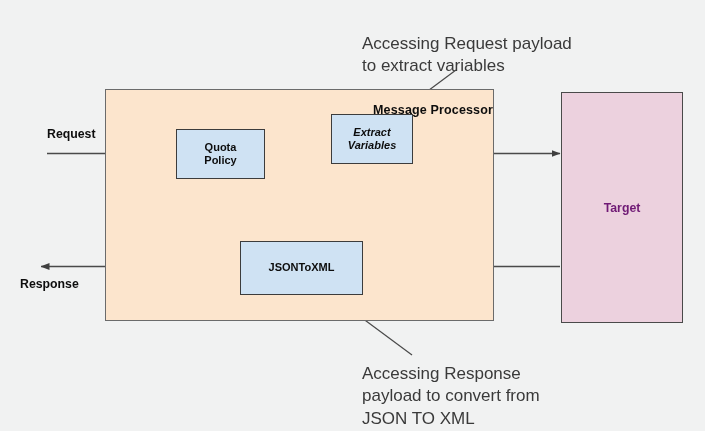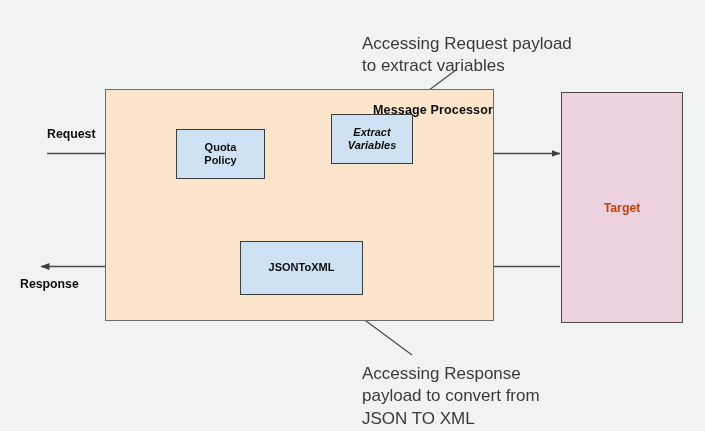--- a/index.html
+++ b/index.html
@@ -88,21 +88,21 @@
   
   #target {
     left: 561px;
     top: 92px;
     width: 122px;
     height: 231px;
     background: #ecd1de;
     border: 1.4px solid #4a4a4a;
     font-size: 12.3px;
     font-weight: bold;
-    color: #c2410c;
+    color: #701a75;
   }
 
   
   .edge-label {
     position: absolute;
     font-size: 12.3px;
     font-weight: bold;
     color: #0d0d0d;
     white-space: nowrap;
   }

